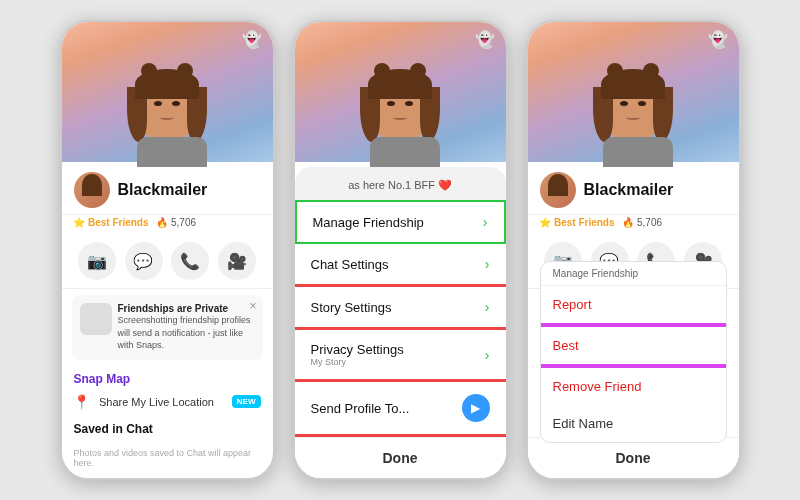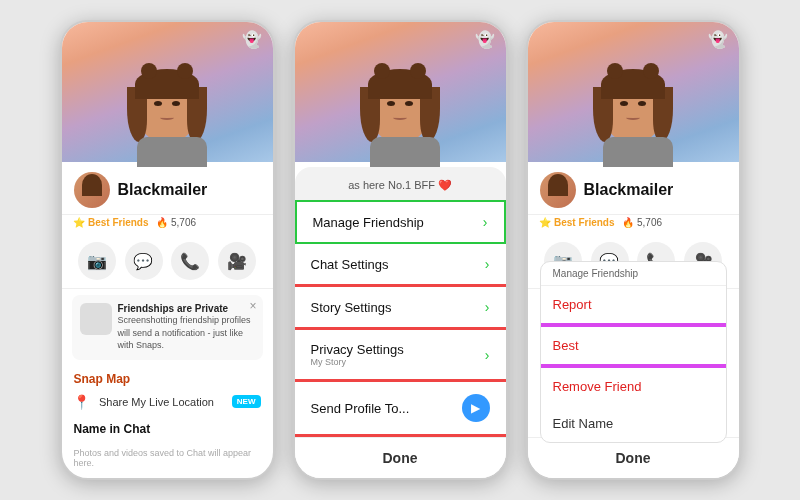--- a/index.html
+++ b/index.html
@@ -282,21 +282,21 @@
       right: 6px;
       font-size: 12px;
       color: #999;
       cursor: pointer;
     }
 
     
     .section-label {
       font-size: 12px;
       font-weight: 700;
-      color: #c2410c;
+      color: #6d28d9;
       padding: 6px 12px 4px;
     }
 
     .location-row {
       display: flex;
       align-items: center;
       gap: 8px;
       padding: 4px 12px;
     }
 
@@ -514,21 +514,21 @@
     <div class="notif-close">×</div>
   </div>
 
   <div class="section-label">Snap Map</div>
   <div class="location-row">
     <span class="location-icon">📍</span>
     <span class="location-text">Share My Live Location</span>
     <span class="new-badge">NEW</span>
   </div>
 
-  <div class="saved-label">Name in Chat</div>
+  <div class="saved-label">Saved in Chat</div>
   <div class="saved-placeholder">Photos and videos saved to Chat will appear here.</div>
 </div>
 
 <div class="phone-frame">
 
   <div class="avatar-banner">
     <span class="snapchat-logo">👻</span>
     <div class="avatar-figure">
       <div style="position:relative; width:60px; height:75px;">
         <div class="avatar-head">

